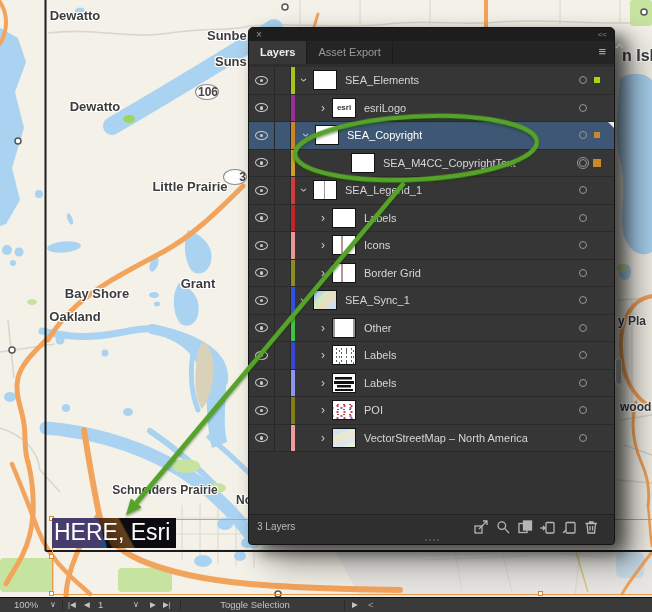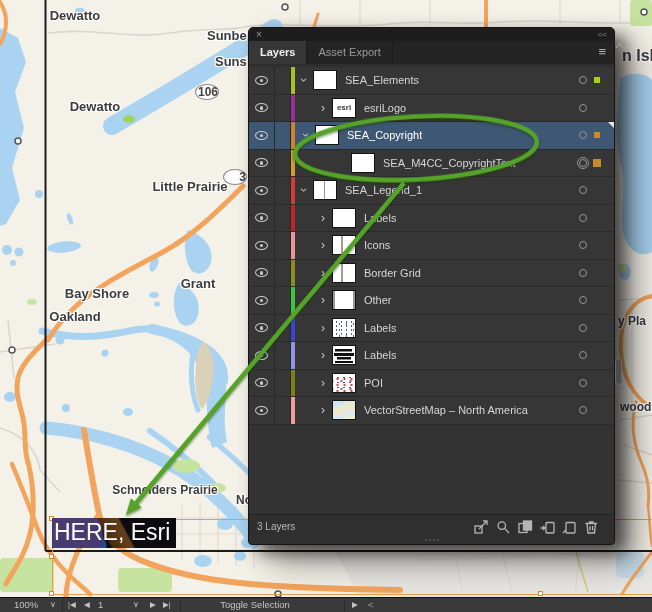--- a/index.html
+++ b/index.html
@@ -377,20 +377,35 @@
         <div class="lrow">
           <div class="cell-eye">
             <span class="eye"></span>
           </div>
           <div class="cell-lock"></div>
           <div class="colorbar" style="background: rgb(140, 140, 32);"></div>
           <div class="rowc" style="padding-left: 21px;">
             <span class="chev">›</span>
             <span class="thumb t-line"></span>
             <span class="lname">Border Grid</span>
+            <span class="rspace"></span>
+            <span class="target"></span>
+            <span class="proxyslot"></span>
+          </div>
+        </div>
+        <div class="lrow">
+          <div class="cell-eye">
+            <span class="eye"></span>
+          </div>
+          <div class="cell-lock"></div>
+          <div class="colorbar" style="background: rgb(46, 82, 224);"></div>
+          <div class="rowc" style="padding-left: 2px;">
+            <span class="chev open">›</span>
+            <span class="thumb t-map"></span>
+            <span class="lname">SEA_Sync_1</span>
             <span class="rspace"></span>
             <span class="target"></span>
             <span class="proxyslot"></span>
           </div>
         </div>
         <div class="lrow">
           <div class="cell-eye">
             <span class="eye"></span>
           </div>
           <div class="cell-lock"></div>

